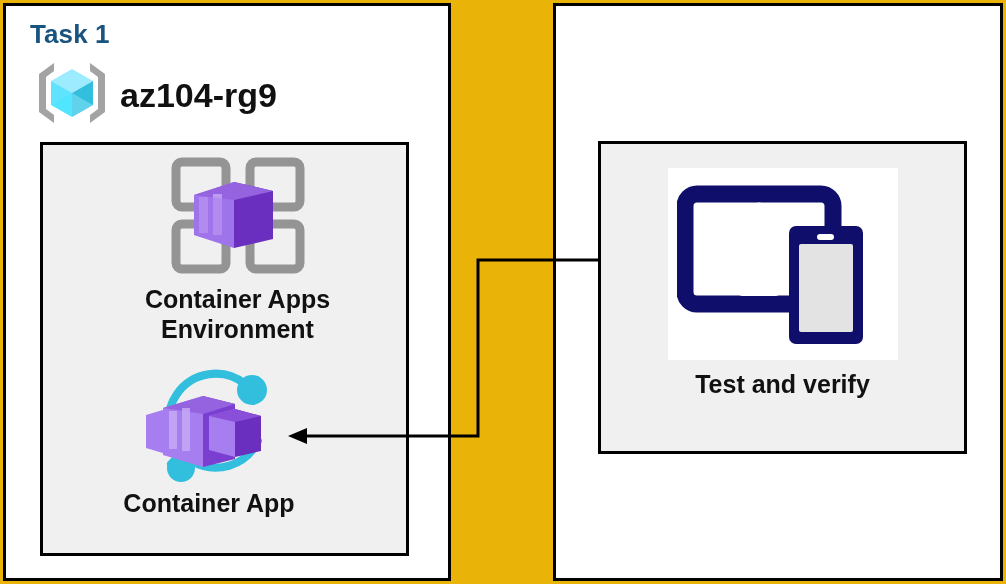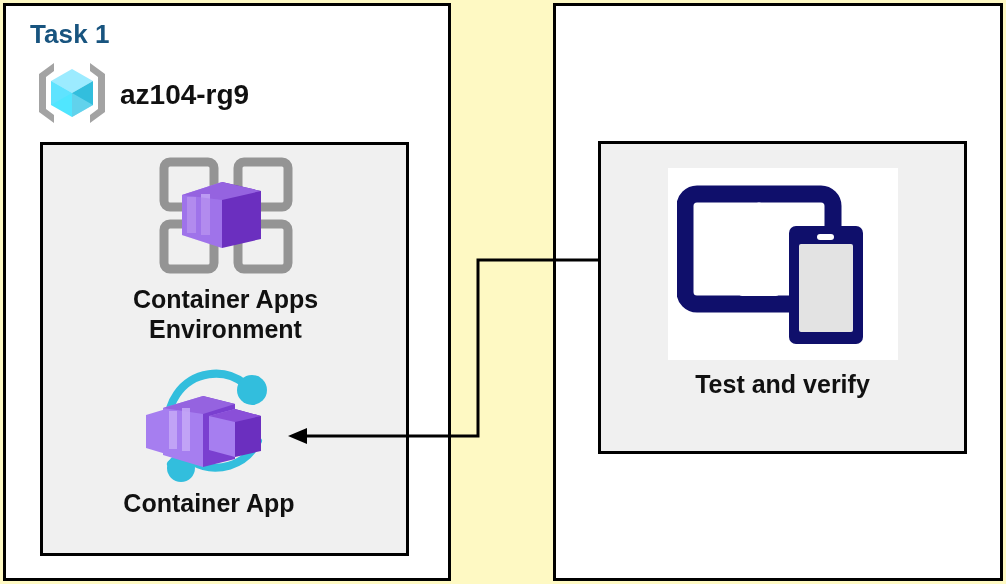--- a/index.html
+++ b/index.html
@@ -7,21 +7,21 @@
     padding: 0;
     background: #ffffff;
   }
   body {
     font-family: "Liberation Sans", sans-serif;
   }
   #canvas {
     position: relative;
     width: 1006px;
     height: 584px;
-    background: #fef9c3;
+    background: #eab308;
     overflow: hidden;
   }
 
   
   .task-box {
     position: absolute;
     background: #ffffff;
     border: 3px solid #000000;
     box-sizing: border-box;
   }
@@ -42,21 +42,21 @@
   
   #rg-row {
     position: absolute;
     left: 34px;
     top: 60px;
     display: flex;
     align-items: center;
     gap: 10px;
   }
   #rg-label {
-    font-size: 28px;
+    font-size: 34px;
     font-weight: bold;
     color: #111111;
     white-space: nowrap;
   }
 
   
   .inner-box {
     position: absolute;
     background: #F0F0F0;
     border: 3px solid #000000;
@@ -73,21 +73,21 @@
     align-items: center;
     text-align: center;
   }
   .node-caption {
     font-size: 25px;
     font-weight: bold;
     color: #111111;
     line-height: 1.18;
     white-space: pre-line;
   }
-  #cae-node { left: 44px; top: 152px; width: 363px; }
+  #cae-node { left: 56px; top: 152px; width: 363px; }
   #cae-node .node-caption { margin-top: 4px; }
   #capp-node { left: 40px; top: 368px; width: 338px; }
   #capp-node .node-caption { margin-top: 2px; }
   #test-node { left: 598px; top: 168px; width: 369px; }
   #test-node .node-caption { margin-top: 10px; }
 
   .icon-plate {
     background: #ffffff;
     display: flex;
     align-items: center;

